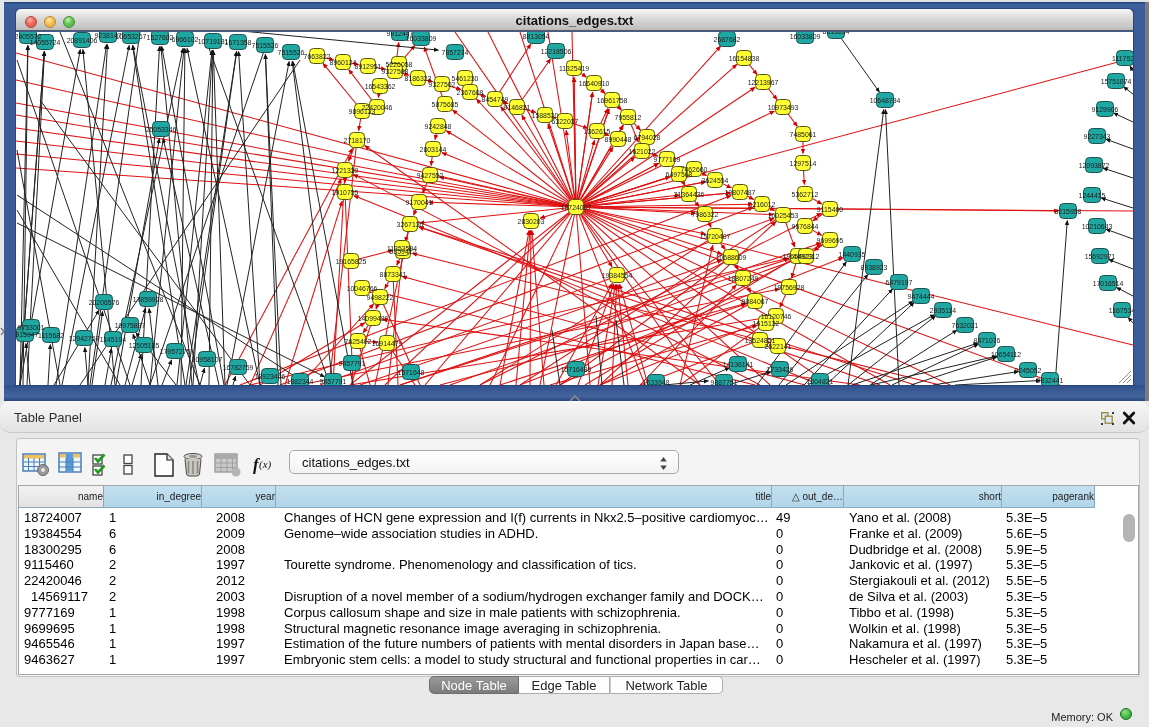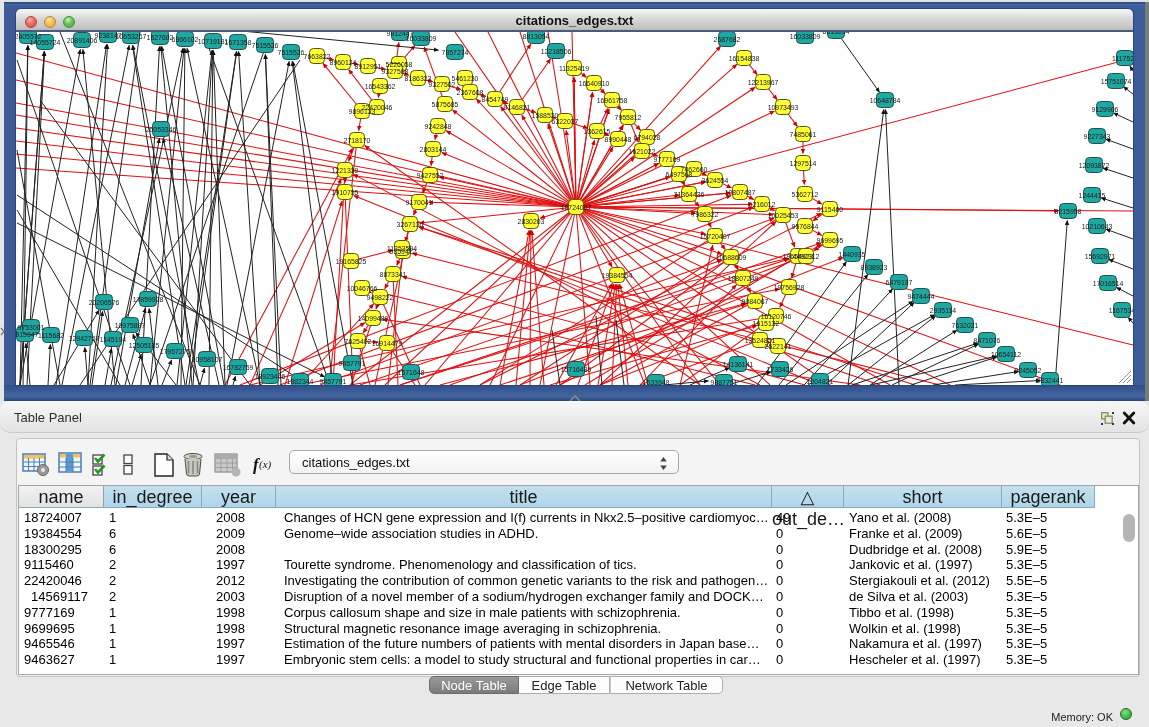--- a/index.html
+++ b/index.html
@@ -19,21 +19,21 @@
 #tablepanel { position:absolute; left:0; top:401px; width:1149px; height:326px; background:#e8e8e8; }
 #tp-head { position:absolute; left:0; top:0; width:1149px; height:32px; background:linear-gradient(#f7f7f7,#e3e3e3); border-bottom:1px solid #c9c9c9;border-radius:10px; }
 #tp-head .lbl { position:absolute; left:14px; top:9px; font-size:13px; color:#2e2e2e; }
 #tp-close { position:absolute; left:1122px; top:10px; width:14px; height:14px; }
 #tp-float { position:absolute; left:1101px; top:11px; width:13px; height:13px; }
 #tp-box { position:absolute; left:16px; top:37px; width:1124px; height:239px; background:#f4f4f4; border:1px solid #c2c2c2; border-radius:4px 4px 3px 3px; }
 #toolbar { position:absolute; left:0px; top:8px; width:1124px; height:36px; }
 #combo { position:absolute; left:272px; top:11px; width:390px; height:24px; background:linear-gradient(#ffffff,#f2f2f2); border:1px solid #a9a9a9; border-radius:5px; }
 #combo .txt { position:absolute; left:12px; top:4px; font-size:13px; color:#111; }
 #tbl { position:absolute; left:1px; top:46px; width:1121px; height:190px; background:#fff; border:1px solid #a5a5a5; }
-.th { position:absolute; top:0px; height:22px; background:linear-gradient(#c3e0ef,#b0d5e8); border-right:1px solid #89a9bc; border-bottom:1px solid #89a9bc; font-size:18px; color:#1a1a1a; text-align:center; line-height:22px; }
+.th { position:absolute; top:0px; height:22px; background:linear-gradient(#c3e0ef,#b0d5e8); border-right:1px solid #89a9bc; border-bottom:1px solid #89a9bc; font-size:10px; color:#1a1a1a; text-align:right; line-height:22px; }
 .trow { position:absolute; left:0; width:1120px; height:16px; font-size:13px; color:#000; }
 .trow span { position:absolute; top:1px; white-space:nowrap; }
 #seg { position:absolute; left:429px; top:275px; height:18px; }
 .segb { position:absolute; top:0; height:18px; font-size:13px; line-height:17px; text-align:center; }
 #memo { position:absolute; right:36px; top:310px; font-size:11px; color:#222; }
 #gdot { position:absolute; left:1120px; top:307px; width:12px; height:12px; border-radius:50%; background:radial-gradient(circle at 4px 3px,#8ae07e,#3cb944 60%,#2d9a35); border:1px solid #23641f; }
 svg { display:block; }
 </style></head>
 <body>
 <div id="top">
@@ -755,21 +755,20 @@
           <span style="left:197px">1997</span>
 <span style="left:265px">Tourette syndrome. Phenomenology and classification of tics.</span>
           <span style="left:757px">0</span>
 <span style="left:830px">Jankovic et al. (1997)</span>
           <span style="left:987px">5.3E–5</span>
         </div>
 <div class="trow" style="top:86.2px">
 <span style="left:5px">22420046</span>
           <span style="left:90px">2</span>
           <span style="left:197px">2012</span>
-<span style="left:265px">Investigating the contribution of common genetic variants to the risk and pathogen…</span>
           <span style="left:757px">0</span>
 <span style="left:830px">Stergiakouli et al. (2012)</span>
           <span style="left:987px">5.5E–5</span>
         </div>
 <div class="trow" style="top:102.0px">
 <span style="left:12px">14569117</span>
           <span style="left:90px">2</span>
           <span style="left:197px">2003</span>
 <span style="left:265px">Disruption of a novel member of a sodium/hydrogen exchanger family and DOCK…</span>
           <span style="left:757px">0</span>

